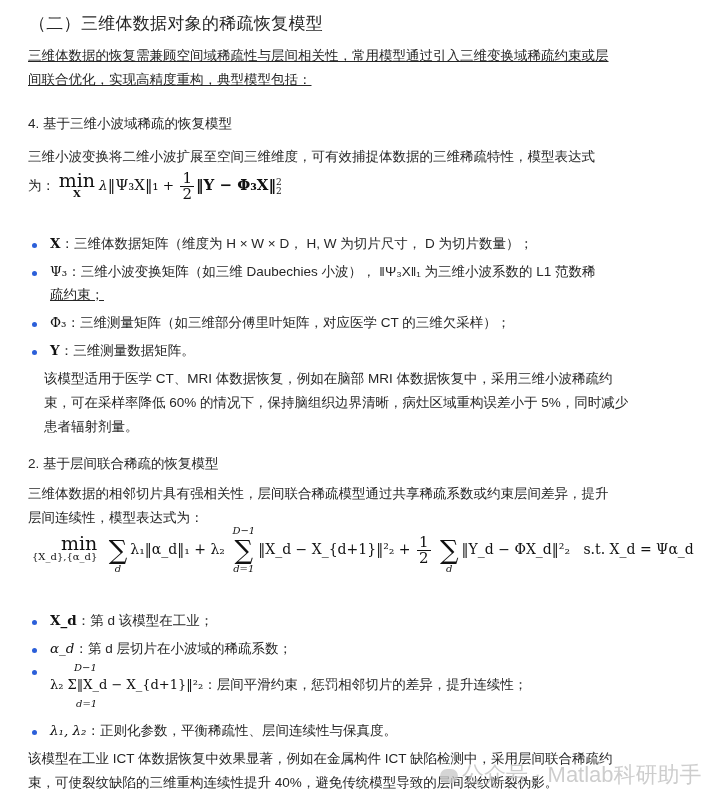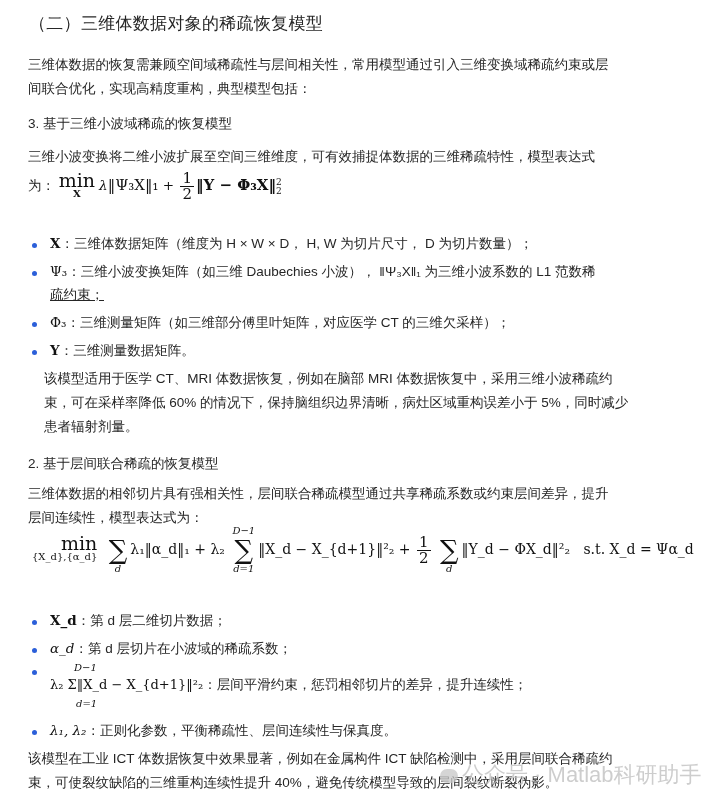--- a/index.html
+++ b/index.html
@@ -27,26 +27,26 @@
   .watermark { position:absolute; left:440px; top:760px; font-size:22px; color:#bdbdbd; opacity:0.75; white-space:nowrap; }
   .wm-icon { display:inline-block; width:18px; height:14px; border-radius:8px; background:#c8c8c8; margin-right:4px; vertical-align:middle; }
 </style>
 </head>
 <body>
 
 <div class="page">
 
   <div class="h2">（二）三维体数据对象的稀疏恢复模型</div>
 
-  <div class="p" style="top:53px;">
+  <div class="p" style="top:44px;text-decoration:underline;">
     <div>三维体数据的恢复需兼顾空间域稀疏性与层间相关性，常用模型通过引入三维变换域稀疏约束或层</div>
     <div>间联合优化，实现高精度重构，典型模型包括：</div>
   </div>
 
-  <div class="h3" style="top:115px;">3. 基于三维小波域稀疏的恢复模型</div>
+  <div class="h3" style="top:115px;">4. 基于三维小波域稀疏的恢复模型</div>
 
   <div class="p" style="top:145px;">
     <div>三维小波变换将二维小波扩展至空间三维维度，可有效捕捉体数据的三维稀疏特性，模型表达式</div>
   </div>
   <div class="p" style="top:170px; line-height:30px;">
     <span>为：</span>
     <span class="math">
       <span class="limop"><span class="op">min</span><span class="under mb">X</span></span><span class="it">λ</span><span style="font-size:15px;margin-top:38px;">‖Ψ₃X‖₁</span> <span>+</span>
       <span class="frac"><span class="num">1</span><span class="den">2</span></span><span style="font-size:15px;font-weight:bold;">‖Y − Φ₃X‖</span><span style="display:inline-block;vertical-align:middle;line-height:9px;font-size:9px;"><span style="display:block">2</span><span style="display:block">2</span></span>
     </span>
@@ -89,21 +89,21 @@
       <span class="sum"><span class="lim">&nbsp;</span><span class="sig">∑</span><span class="lim">d</span></span><span>λ₁‖α_d‖₁ + λ₂</span>
       <span class="sum"><span class="lim">D−1</span><span class="sig">∑</span><span class="lim">d=1</span></span><span>‖X_d − X_{d+1}‖²₂ +</span>
       <span class="frac"><span class="num">1</span><span class="den">2</span></span>
       <span class="sum"><span class="lim">&nbsp;</span><span class="sig">∑</span><span class="lim">d</span></span><span>‖Y_d − ΦX_d‖²₂</span>
       &nbsp;&nbsp;<span>s.t. X_d = Ψα_d</span>
     </span>
   </div>
 
   <div class="bullet" style="top:612px;">
     <span class="dot"></span>
-    <span class="btext"><span class="math mb">X_d</span><span>：第 d 层二维切片数据；</span></span>
+    <span class="btext"><span class="math mb">X_d</span><span>：第 d 该模型在工业；</span></span>
   </div>
   <div class="bullet" style="top:640px;">
     <span class="dot"></span>
     <span class="btext"><span class="math it">α_d</span><span>：第 d 层切片在小波域的稀疏系数；</span></span>
   </div>
   <div class="bullet" style="top:668px; height:44px;">
     <span class="dot" style="top:2px;"></span>
     <span class="btext" style="top:8px;">
       <span class="math" style="font-size:13px;">λ₂ Σ‖X_d − X_{d+1}‖²₂</span><span>：层间平滑约束，惩罚相邻切片的差异，提升连续性；</span>
     </span>

